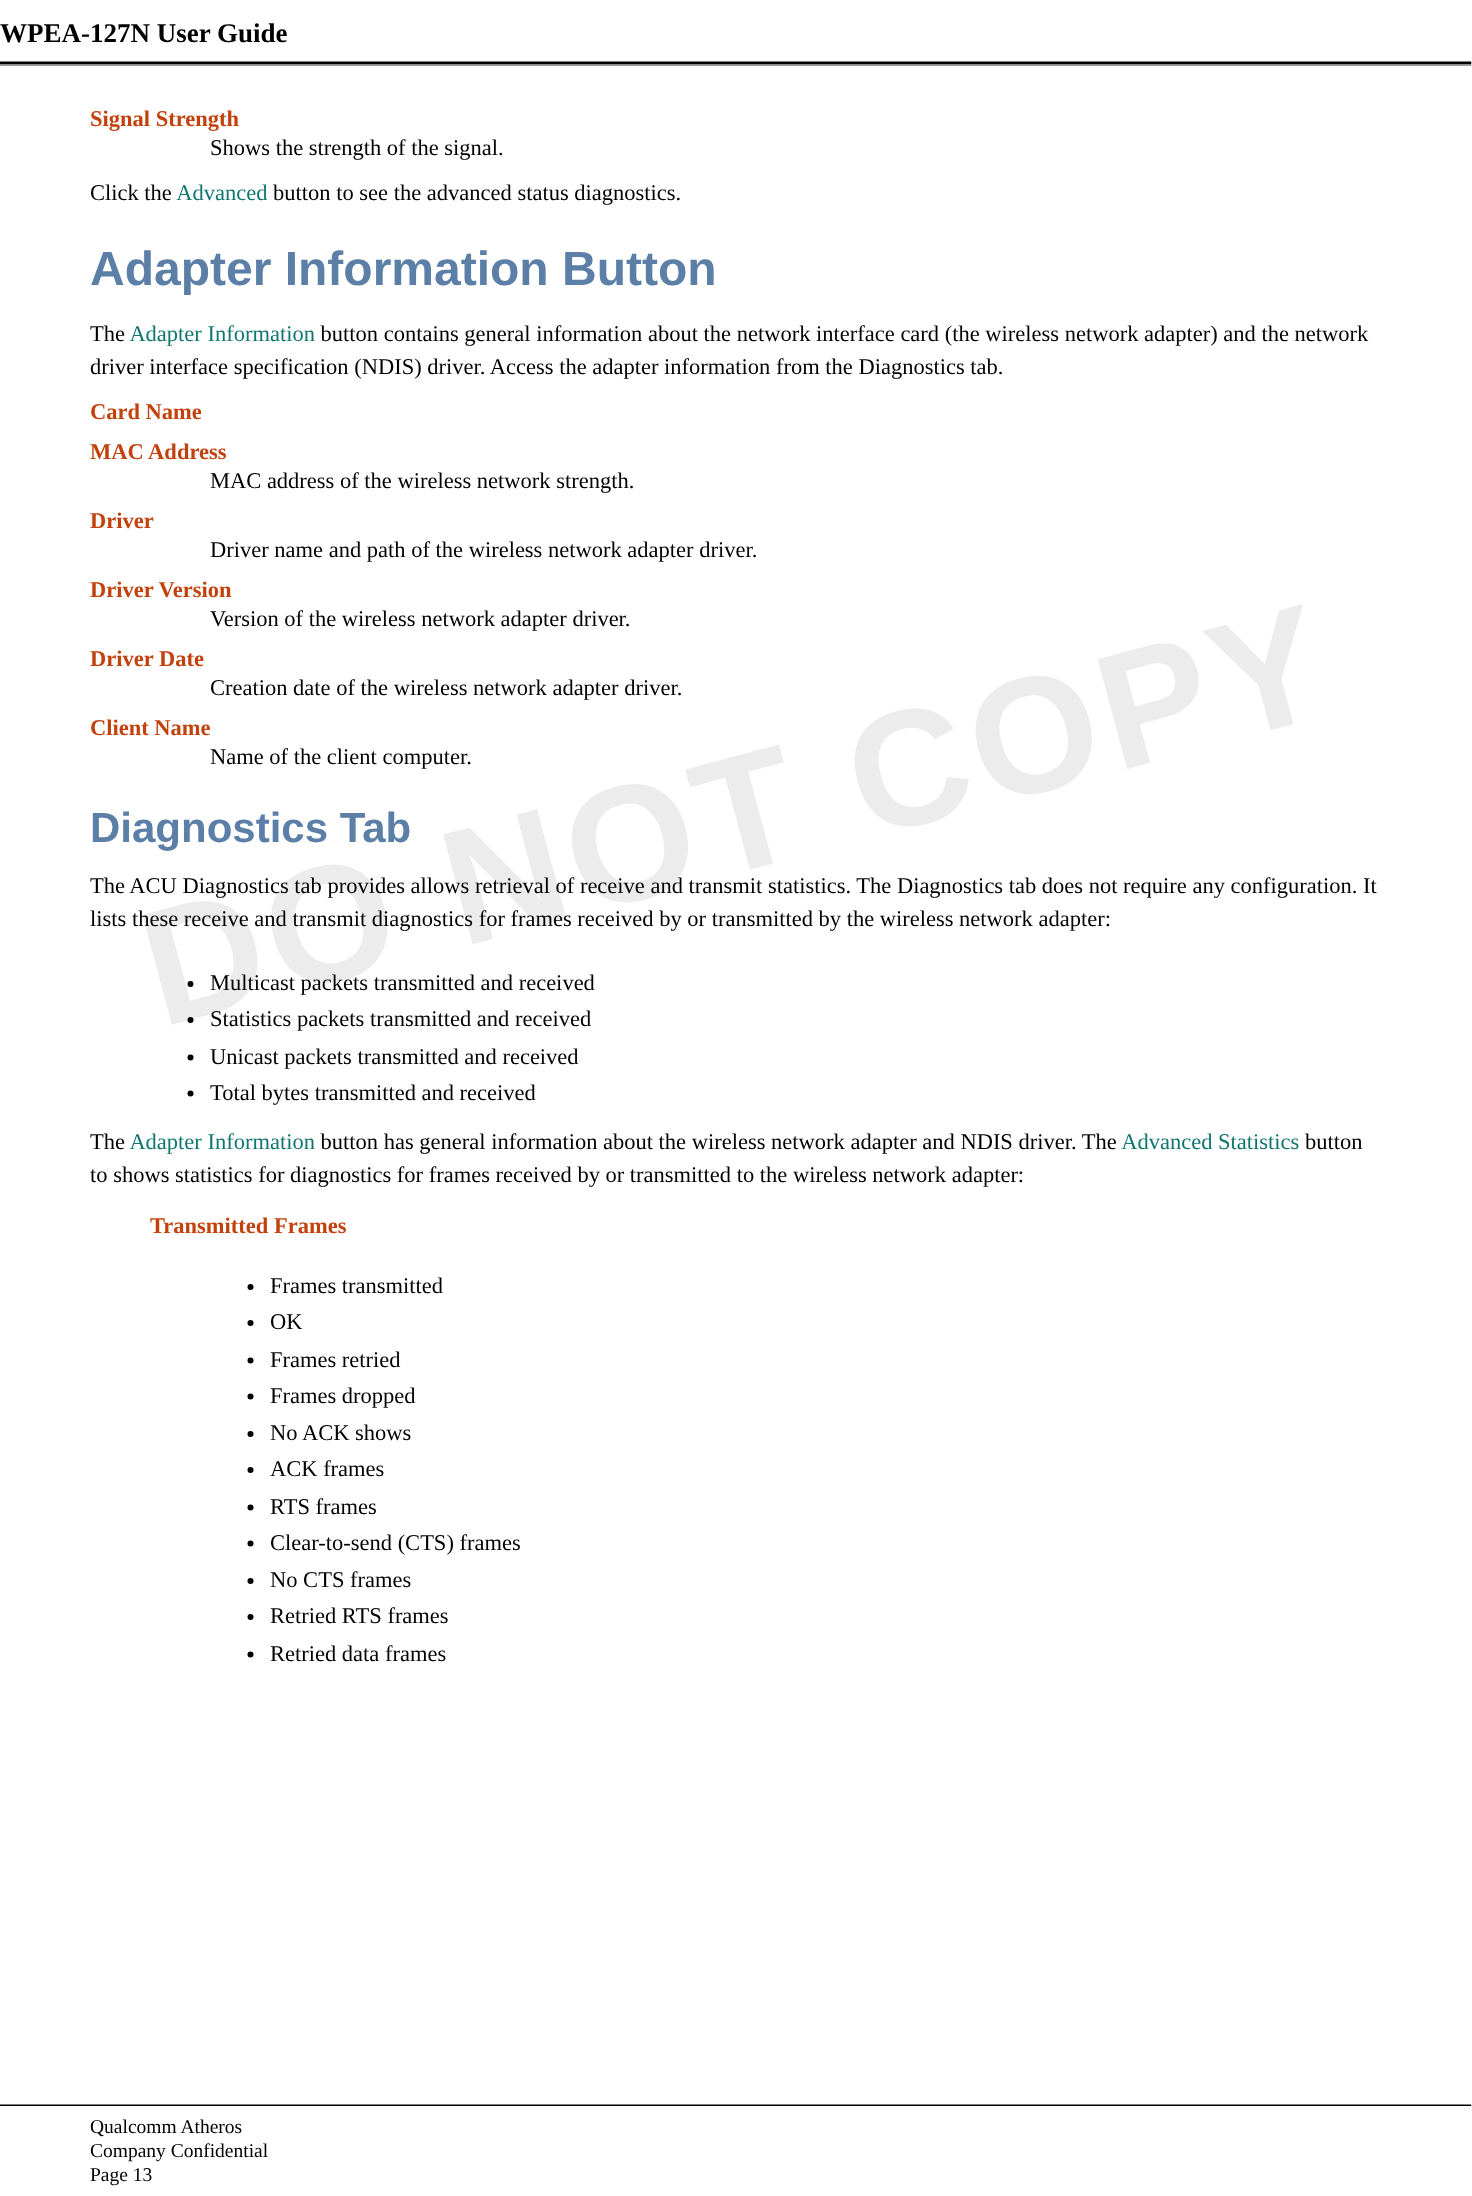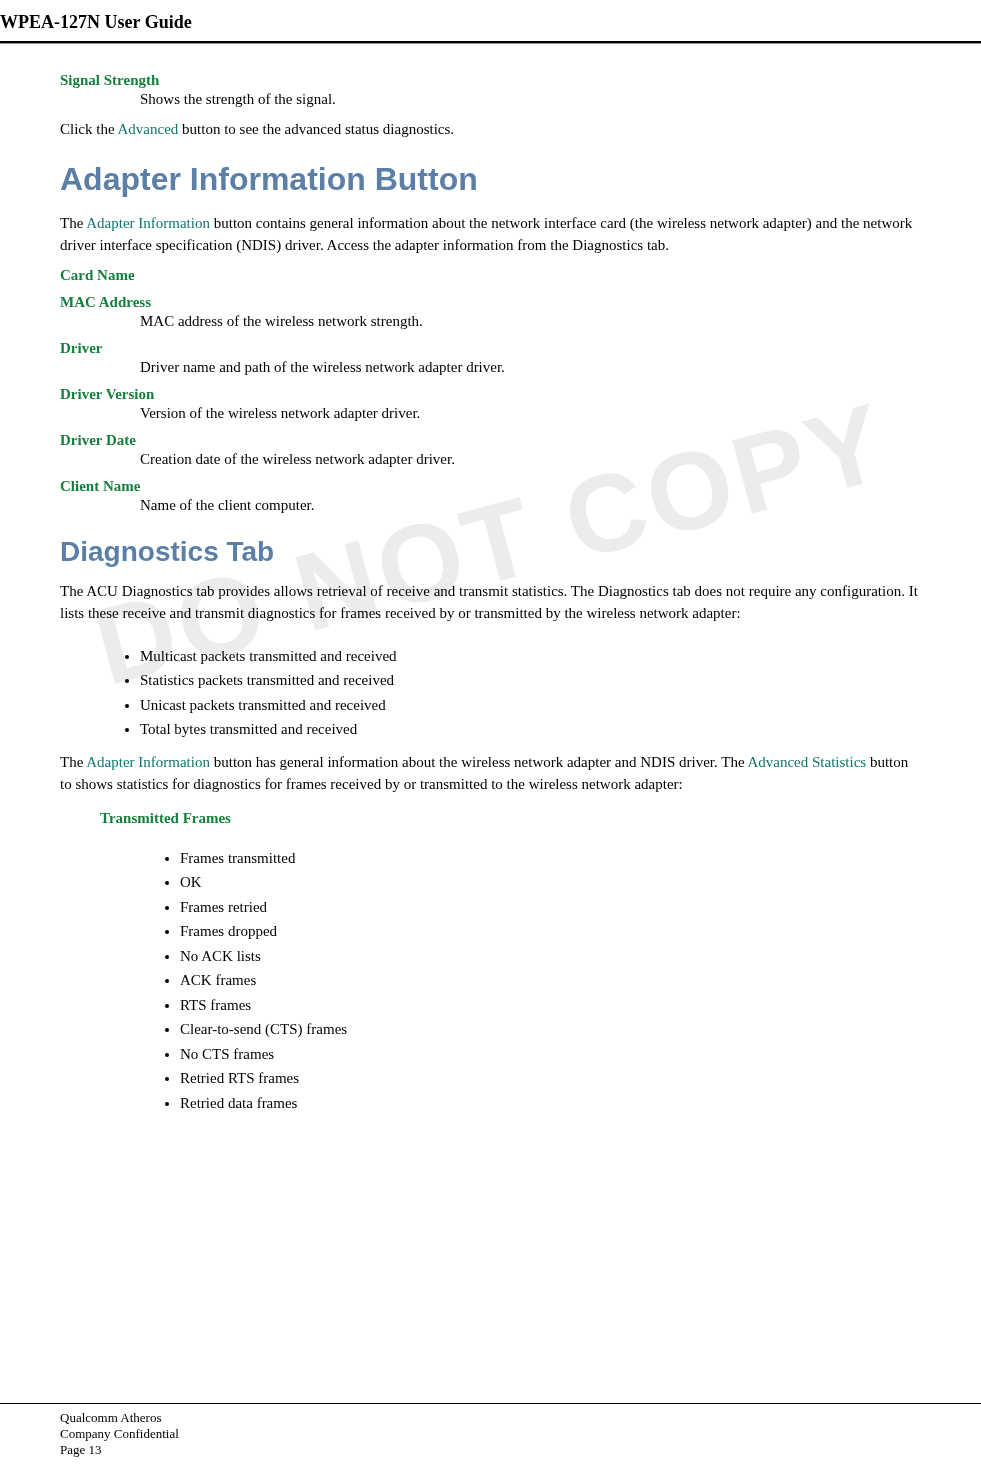--- a/index.html
+++ b/index.html
@@ -20,21 +20,21 @@
       font-weight: bold;
     }
     .top-border {
       border-top: 1px solid #999;
       margin-bottom: 0;
     }
     .content {
       padding: 18px 60px 60px 60px;
     }
     .section-heading {
-      color: #15803d;
+      color: #c2410c;
       font-weight: bold;
       font-size: 15px;
       margin-top: 10px;
     }
     .indented {
       margin-left: 80px;
       margin-top: 2px;
       margin-bottom: 6px;
     }
     .normal-para {
@@ -161,21 +161,21 @@
     <span>The </span><span class="link-blue">Adapter Information</span><span> button has general information about the wireless network adapter and NDIS driver. The </span><span class="link-blue">Advanced Statistics</span><span> button to shows statistics for diagnostics for frames received by or transmitted to the wireless network adapter:</span>
   </p>
 
   <div class="transmitted-section">
     <div class="section-heading">Transmitted Frames</div>
     <ul class="bullet-list" id="trans-bullets">
         <li>Frames transmitted</li>
         <li>OK</li>
         <li>Frames retried</li>
         <li>Frames dropped</li>
-        <li>No ACK lists</li>
+        <li>No ACK shows</li>
         <li>ACK frames</li>
         <li>RTS frames</li>
         <li>Clear-to-send (CTS) frames</li>
         <li>No CTS frames</li>
         <li>Retried RTS frames</li>
         <li>Retried data frames</li>
       </ul>
   </div>
 
 </div>

